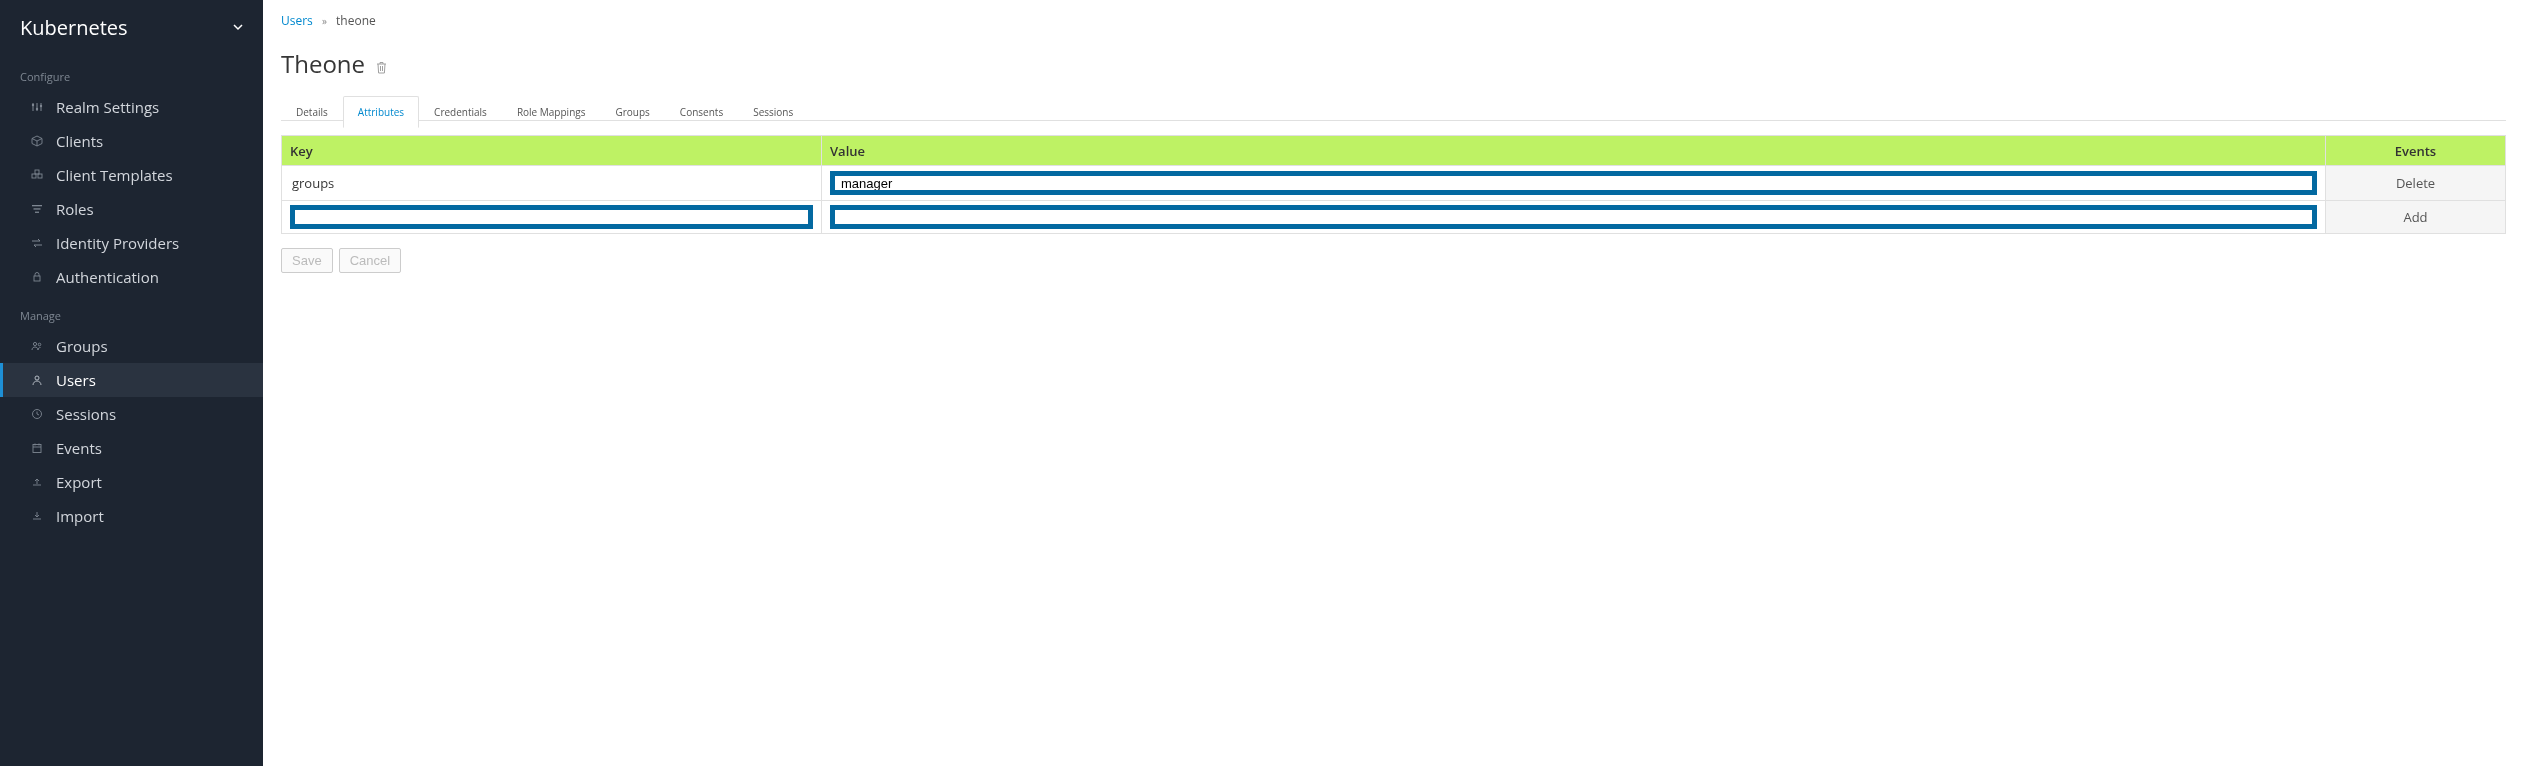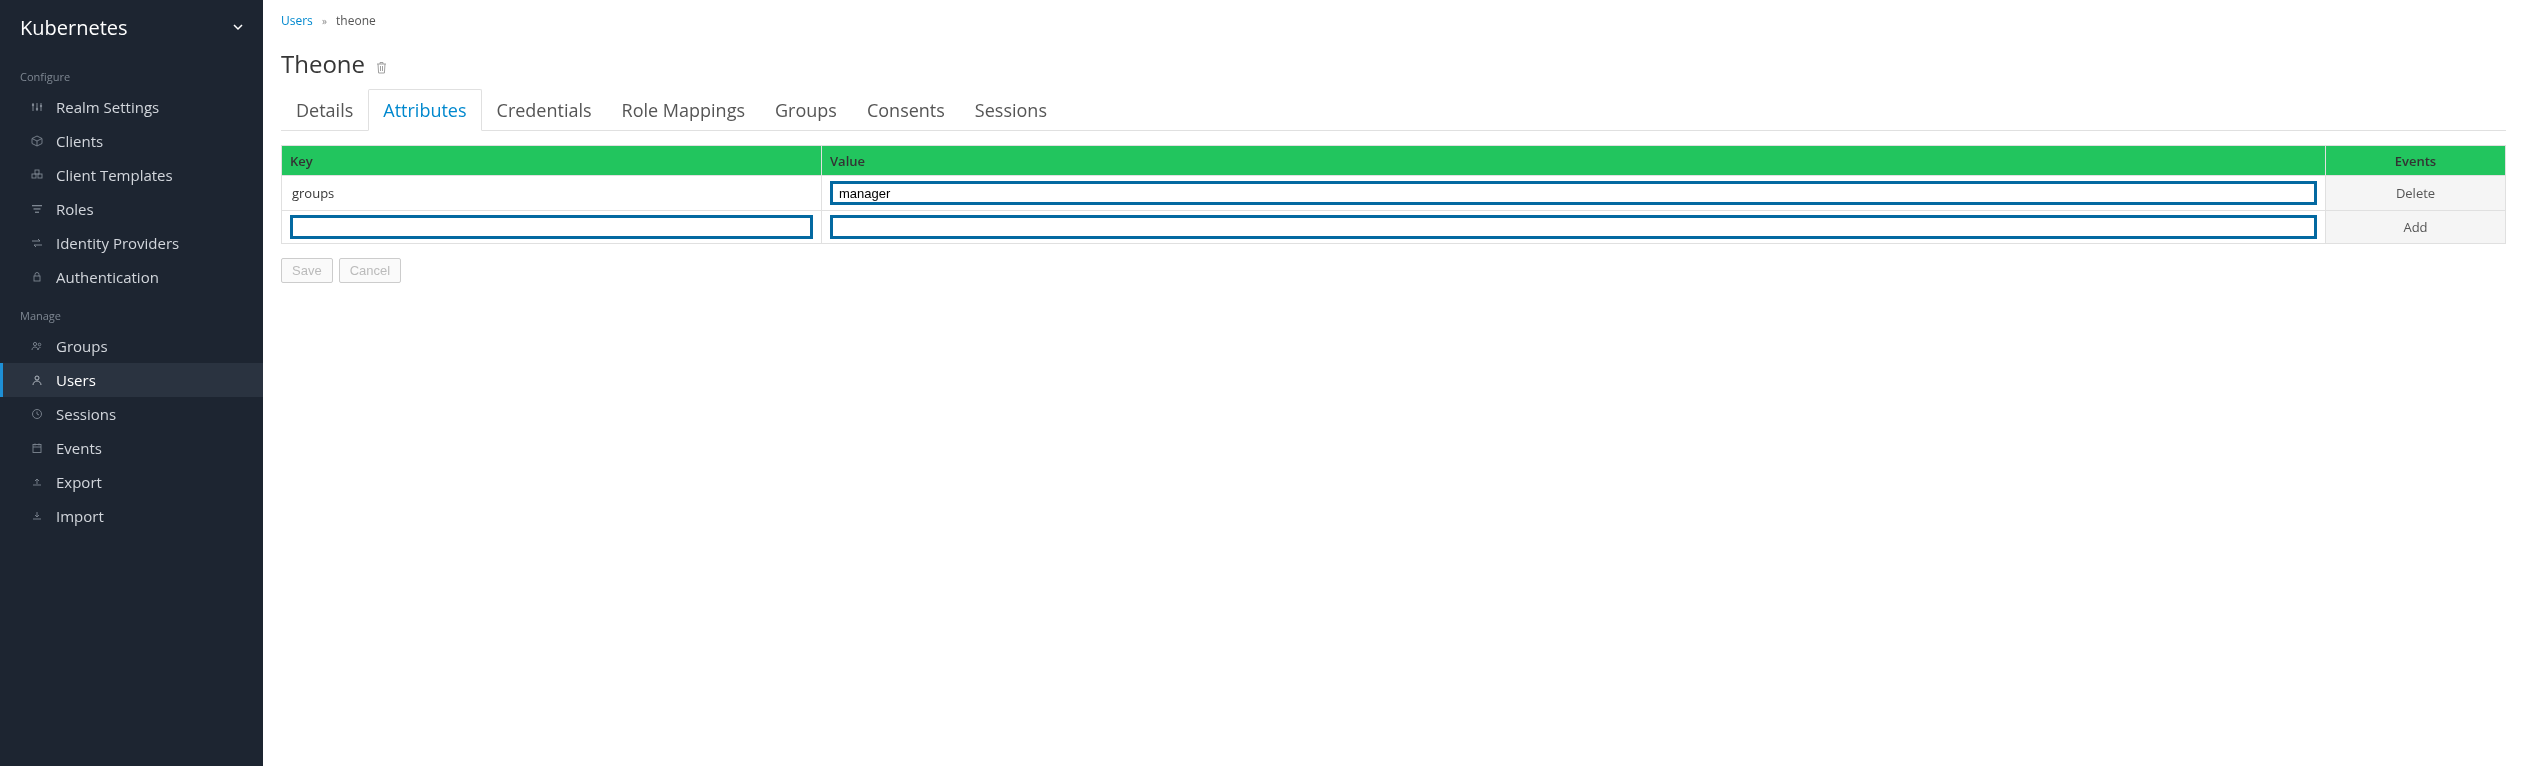--- a/index.html
+++ b/index.html
@@ -28,32 +28,32 @@
   .breadcrumb a { color: #0088ce; text-decoration: none; }
   .breadcrumb .sep { color: #888; margin: 0 6px; font-size: 10px; }
   .breadcrumb .current { color: #555; }
 
   .page-title-row { display: flex; align-items: baseline; gap: 10px; margin-bottom: 8px; }
   .page-title { font-size: 24px; font-weight: 400; color: #363636; }
   .trash-icon { color: #a0a0a0; cursor: pointer; font-size: 15px; position: relative; top: 2px; }
 
   
   .tabs { border-bottom: 1px solid #e0e0e0; display: flex; }
-  .tab { padding: 8px 14px; font-size: 18px; color: #555; cursor: pointer; border: 1px solid transparent; border-bottom: none; position: relative; top: 1px; }
+  .tab { padding: 8px 14px; font-size: 10px; color: #555; cursor: pointer; border: 1px solid transparent; border-bottom: none; position: relative; top: 8px; }
   .tab.active { color: #0088ce; border: 1px solid #e0e0e0; border-bottom: 1px solid #fff; background: #fff; border-radius: 2px 2px 0 0; }
 
   
   .attr-table { width: 100%; border-collapse: collapse; margin-top: 14px; }
   .attr-table th, .attr-table td { border: 1px solid #e0e0e0; padding: 4px 8px; font-size: 13px; text-align: left; vertical-align: middle; }
-  .attr-table th { background: #22c55e; font-weight: 600; color: #333; height: 30px; margin-top: 41px; }
+  .attr-table th { background: #bef264; font-weight: 600; color: #333; height: 30px; margin-top: 41px; }
   .attr-table .col-key { width: 540px; }
   .attr-table .col-actions { width: 180px; text-align: center; }
   .attr-table td.action-cell { background: #f5f5f5; text-align: center; color: #555; cursor: pointer; }
 
-  .attr-table input[type=text] { width: 100%; height: 24px; border: 3px solid #0369a1; padding: 2px 6px; font-size: 13px; background: #fff; }
+  .attr-table input[type=text] { width: 100%; height: 24px; border: 5px solid #0369a1; padding: 2px 6px; font-size: 13px; background: #fff; }
   .attr-table .key-text { padding: 4px 2px; display: block; }
 
   
   .btn-row { margin-top: 14px; display: flex; gap: 6px; }
   .btn { border: 1px solid #ccc; background: #fff; color: #999; padding: 4px 10px; font-size: 13px; border-radius: 2px; cursor: pointer; }
   .btn:disabled, .btn.disabled { color: #bbb; background: #fafafa; cursor: default; }
 
 </style>
 </head>
 <body>

